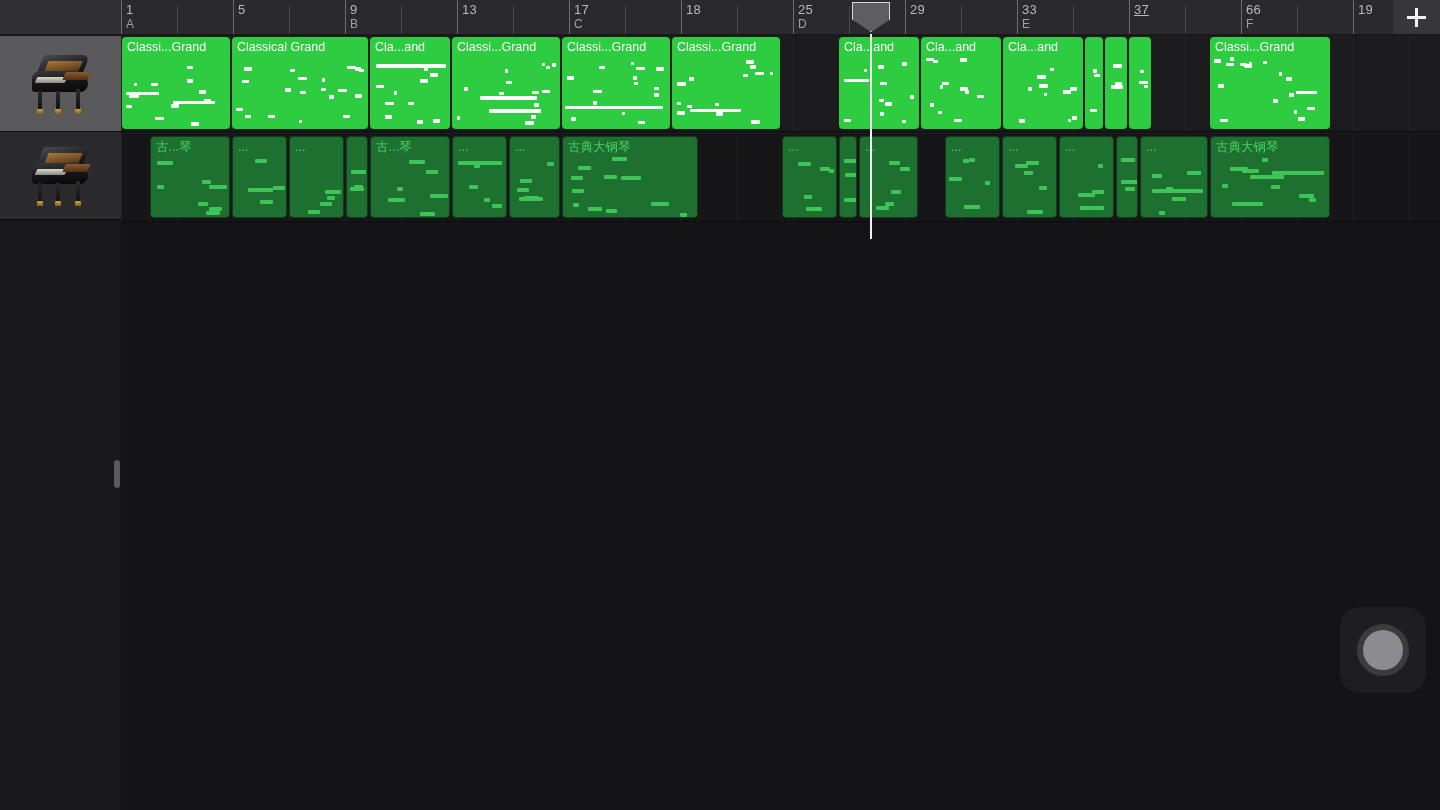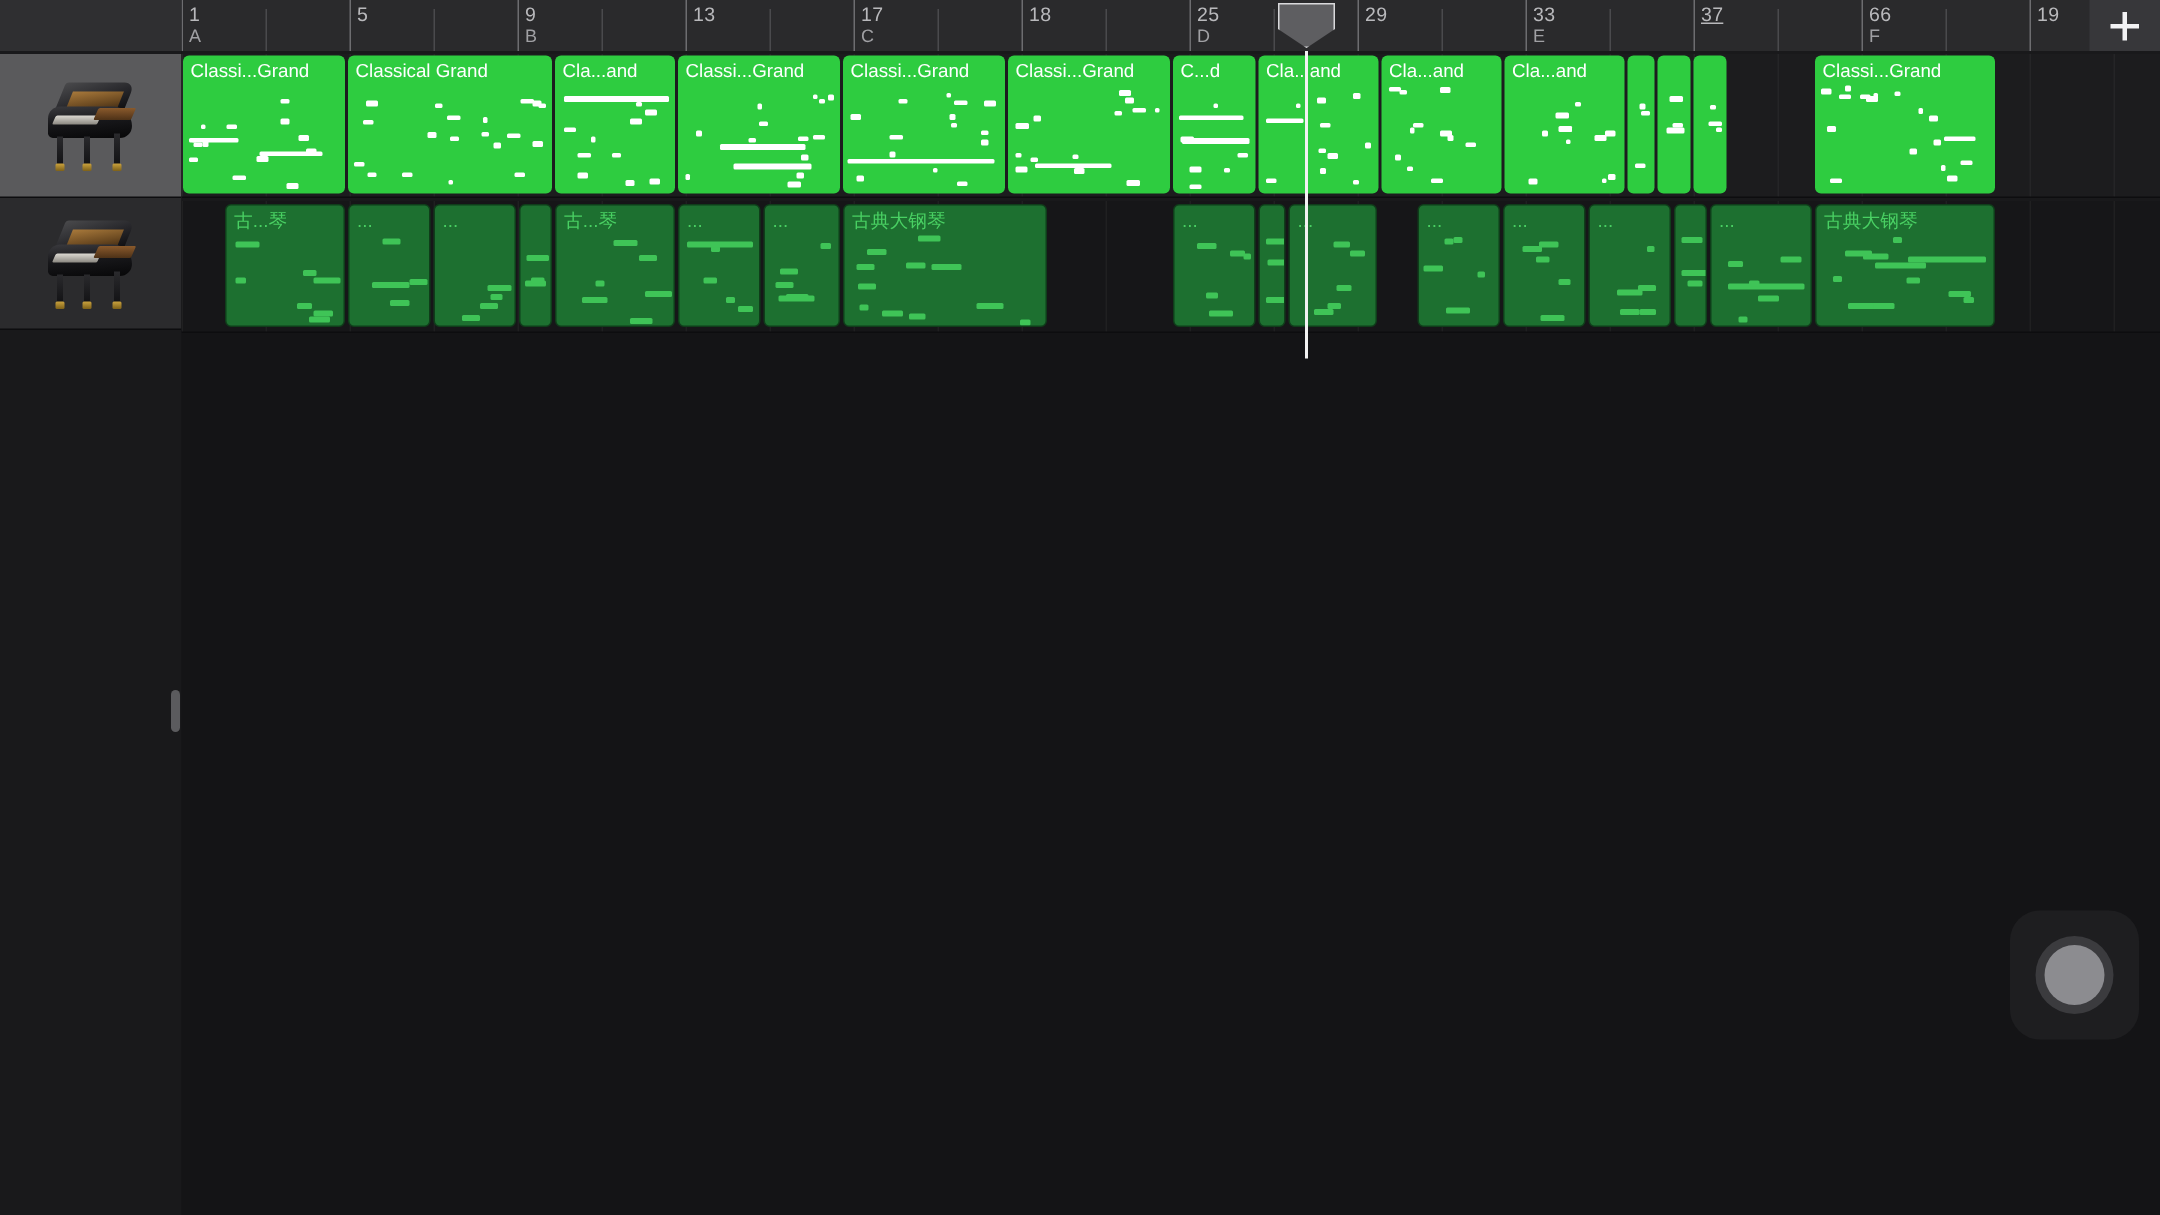--- a/index.html
+++ b/index.html
@@ -535,31 +535,20 @@
           <div class="note" style="left: 4.8px; top: 74.1px; width: 8.1px; height: 3.5px;"></div>
           <div class="note" style="left: 97.5px; top: 34.8px; width: 3.4px; height: 3.5px;"></div>
           <div class="note" style="left: 77.7px; top: 28.4px; width: 6.5px; height: 3.5px;"></div>
           <div class="note" style="left: 42.7px; top: 65.5px; width: 3.9px; height: 3.5px;"></div>
           <div class="note" style="left: 43.8px; top: 75.4px; width: 6.8px; height: 3.5px;"></div>
           <div class="note" style="left: 7.3px; top: 45.8px; width: 5.8px; height: 3.5px;"></div>
           <div class="note" style="left: 70.9px; top: 36.7px; width: 5.1px; height: 3.5px;"></div>
           <div class="note" style="left: 14.7px; top: 67.7px; width: 5px; height: 3.5px;"></div>
           <div class="note" style="left: 5.1px; top: 45.2px; width: 8.5px; height: 3.5px;"></div>
         </div>
-        <div class="region selected" style="left: 661px; width: 55px; top: 1px; height: 92px;">
-          <div class="region-name">C...d</div>
-          <div class="note" style="left: 34.2px; top: 74.5px; width: 3.8px; height: 3.5px;"></div>
-          <div class="note" style="left: 27px; top: 31.6px; width: 3.4px; height: 3.5px;"></div>
-          <div class="note" style="left: 4.4px; top: 39.7px; width: 42.5px; height: 3.5px;"></div>
-          <div class="note" style="left: 10.9px; top: 85.7px; width: 8.1px; height: 3.5px;"></div>
-          <div class="note" style="left: 5px; top: 54.3px; width: 9px; height: 3.5px;"></div>
-          <div class="note" style="left: 6px; top: 55.2px; width: 45px; height: 3.5px;"></div>
-          <div class="note" style="left: 10.7px; top: 74.4px; width: 8.7px; height: 3.5px;"></div>
-          <div class="note" style="left: 42.9px; top: 64.6px; width: 7.6px; height: 3.5px;"></div>
-        </div>
         <div class="region selected" style="left: 718px; width: 80px; top: 1px; height: 92px;">
           <div class="region-name">Cla...and</div>
           <div class="note" style="left: 40.9px; top: 44.8px; width: 6.9px; height: 3.5px;"></div>
           <div class="note" style="left: 63.3px; top: 25.2px; width: 4.4px; height: 3.5px;"></div>
           <div class="note" style="left: 4.6px; top: 41.6px; width: 25.5px; height: 3.5px;"></div>
           <div class="note" style="left: 40.1px; top: 61.5px; width: 4.5px; height: 3.5px;"></div>
           <div class="note" style="left: 63.2px; top: 82.5px; width: 4.2px; height: 3.5px;"></div>
           <div class="note" style="left: 45.8px; top: 65px; width: 7.1px; height: 3.5px;"></div>
           <div class="note" style="left: 40.7px; top: 75.2px; width: 3.9px; height: 3.5px;"></div>
           <div class="note" style="left: 71.2px; top: 58.2px; width: 3.9px; height: 3.5px;"></div>

